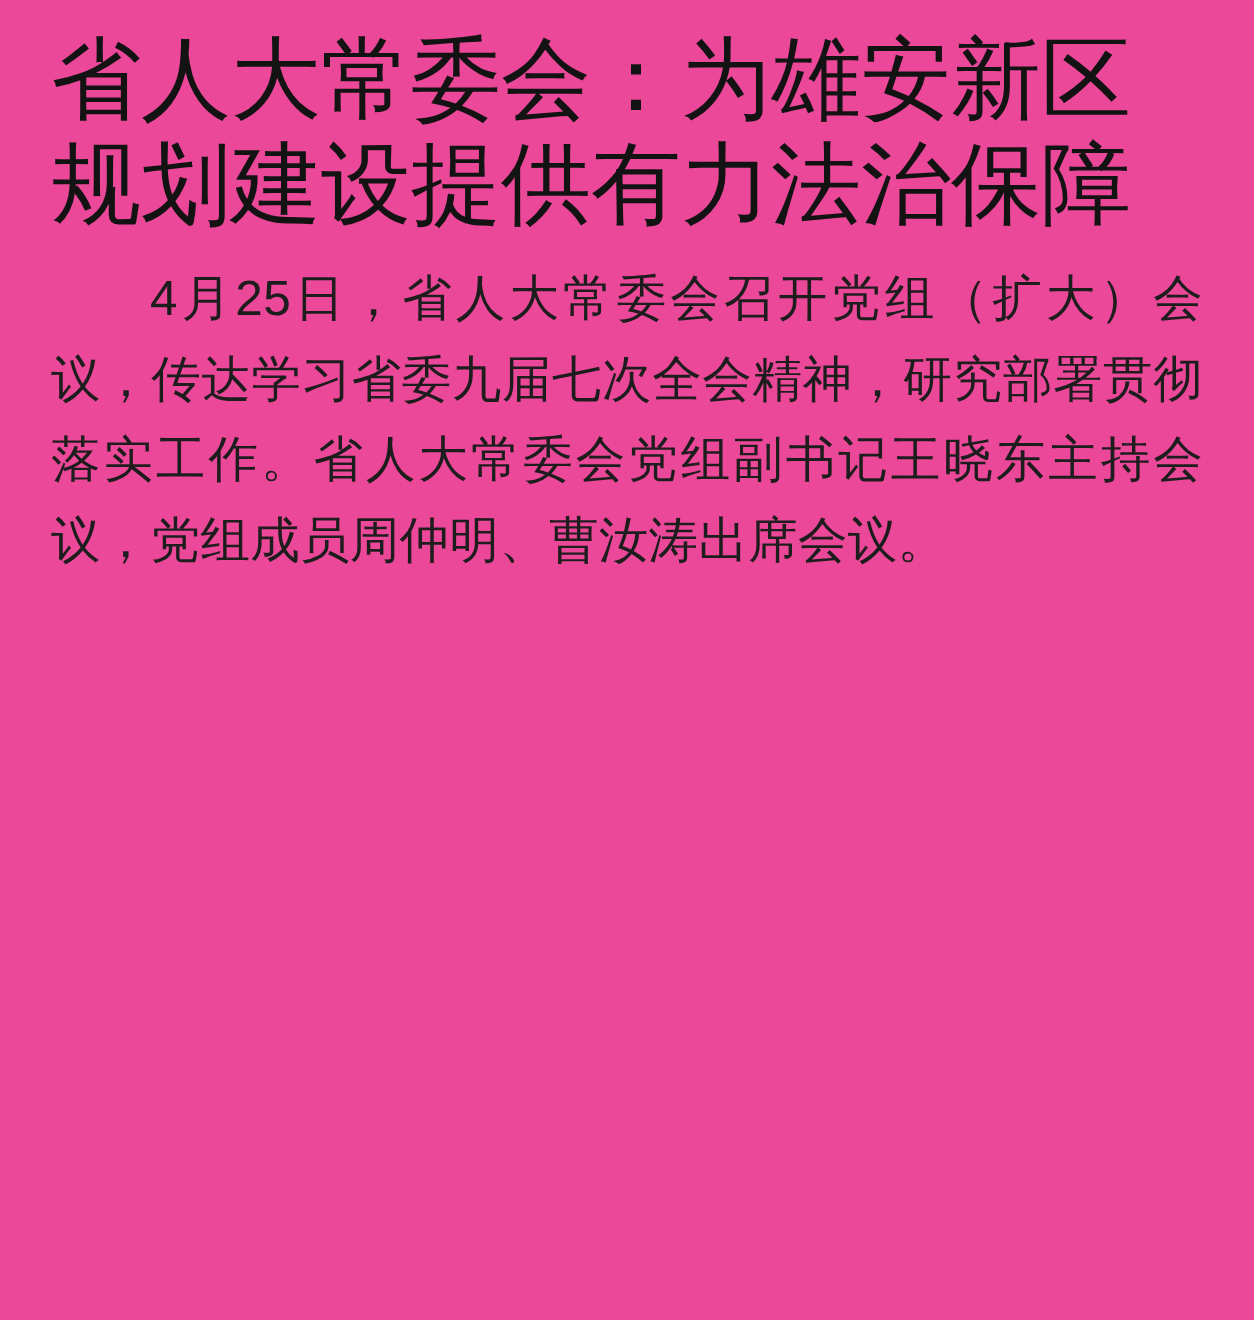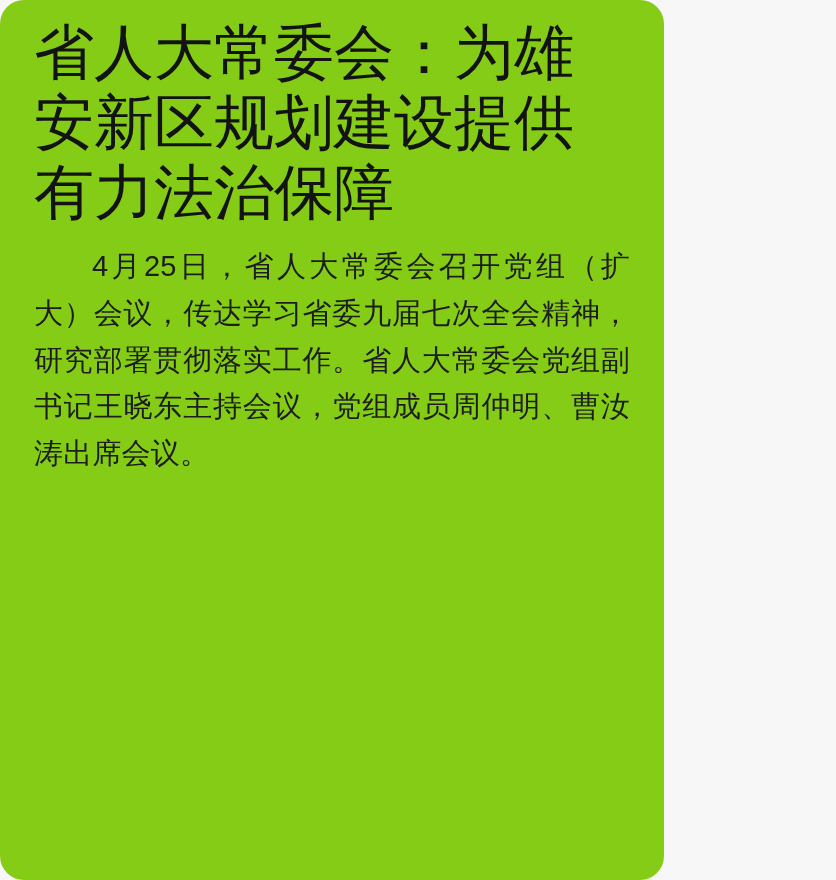--- a/index.html
+++ b/index.html
@@ -8,40 +8,39 @@
   }
   body {
     width: 836px;
     min-height: 880px;
     background: #f7f7f7;
     font-family: "Liberation Serif", "DejaVu Serif", serif;
     color: #1a1a1a;
     -webkit-font-smoothing: antialiased;
   }
   .page {
-    width: 664px;
+    width: 836px;
     min-height: 880px;
     box-sizing: border-box;
     padding: 18px 34px 10px 34px;
-    background: #84cc16;
-    border-radius: 24px;
+    background: #ec4899;
   }
   .article-title {
     font-family: "Liberation Serif", "DejaVu Serif", serif;
     font-size: 60px;
     line-height: 1.17;
     font-weight: 400;
     letter-spacing: 0px;
     color: #131313;
     margin: 0 0 14px 0;
     word-break: break-all;
   }
   .article-body {
     font-family: "Liberation Sans", "DejaVu Sans", sans-serif;
-    font-size: 29px;
+    font-size: 33px;
     line-height: 1.62;
     color: #1d1d1d;
     letter-spacing: 0.2px;
   }
   .para {
     margin: 0 0 0 0;
     text-indent: 2em;
     text-align: justify;
     text-justify: inter-ideograph;
     word-break: break-all;

